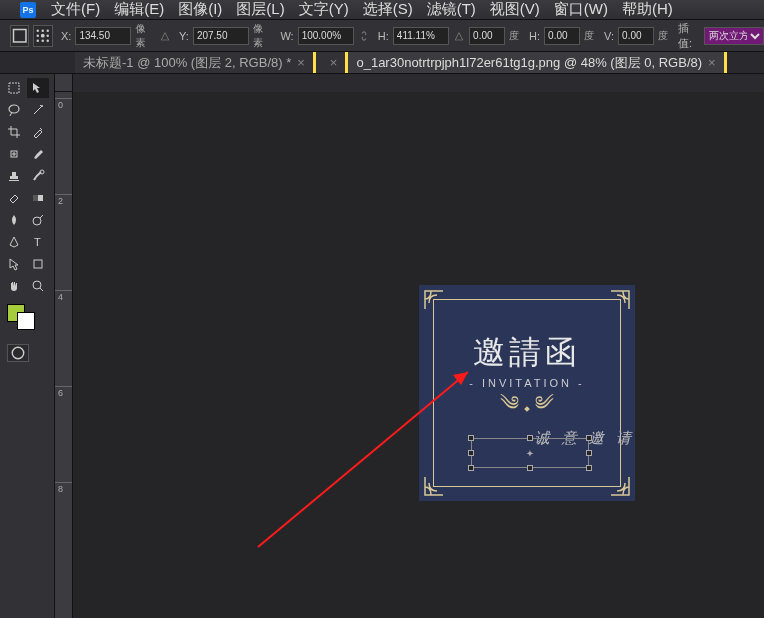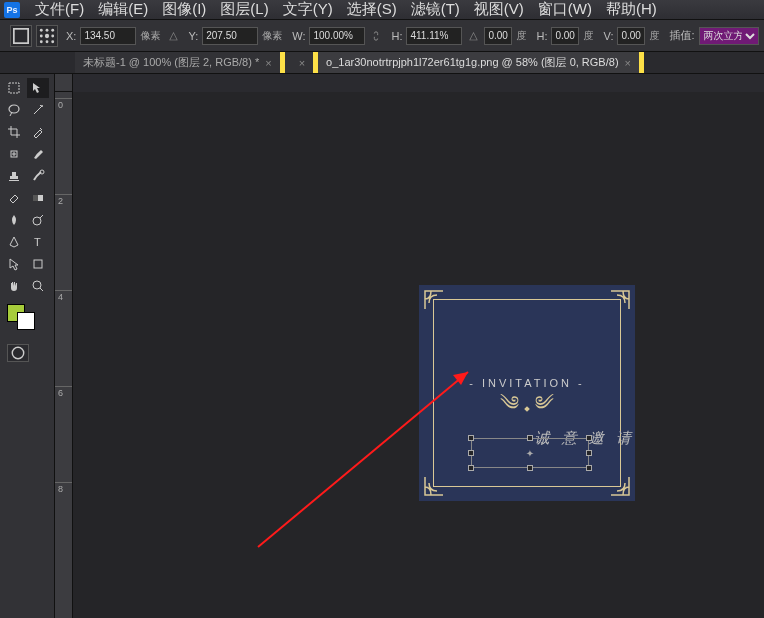--- a/index.html
+++ b/index.html
@@ -1,35 +1,35 @@
 <!DOCTYPE html>
 <html><head>
 <meta charset="utf-8">
 <style>
 * { margin: 0; padding: 0; box-sizing: border-box; user-select: none; }
 body { width: 764px; height: 618px; background: #2a2a2f; font-family: "Microsoft YaHei", Arial, sans-serif; font-size: 11px; color: #ccc; overflow: hidden; position: relative; }
 
 
-.menubar { height: 20px; background: linear-gradient(#3a3a3f,#2e2e33); display: flex; align-items: center; padding-left: 4px; border-bottom: 1px solid #111; }
+.menubar { height: 20px; background: linear-gradient(#3a3a3f,#2e2e33); display: flex; align-items: center; padding-left: 20px; border-bottom: 1px solid #111; }
 .ps-logo { width: 16px; height: 16px; background: #1473e6; border-radius: 2px; display: flex; align-items: center; justify-content: center; font-weight: bold; font-size: 9px; color: #e8f0ff; margin-right: 8px; }
 .menu-item { padding: 0 7px; font-size: 15px; color: #ddd; cursor: default; }
 
 
 .optbar { height: 32px; background: #323236; display: flex; align-items: center; padding-left: 10px; border-bottom: 1px solid #111; gap: 4px; }
 .opt-icon { width: 22px; height: 22px; border: 1px solid #555; background: #2a2a2e; display: flex; align-items: center; justify-content: center; }
 .opt-lbl { color: #bbb; font-size: 11px; margin-left: 4px; }
 .opt-input { width: 56px; height: 18px; background: #222; border: 1px solid #555; color: #ddd; font-size: 10px; padding: 0 3px; }
-.opt-input.sm { width: 28px; }
+.opt-input.sm { width: 36px; }
 .opt-unit { font-size: 10px; color: #aaa; margin-right: 2px; }
 .opt-link { width: 14px; height: 14px; display: flex; align-items: center; justify-content: center; color: #888; }
 .opt-select { width: 60px; height: 18px; background: #701a75; border: 1px solid #555; color: #ddd; font-size: 10px; }
 
 
 .tabbar { height: 22px; background: #2a2a2e; display: flex; align-items: flex-end; padding-left: 75px; border-bottom: 1px solid #111; }
-.tab { height: 21px; padding: 0 8px; background: #323236; color: #aaa; font-size: 11px; display: flex; align-items: center; border-right: 5px solid #fde047; cursor: default; text-align: center; }
+.tab { height: 21px; padding: 0 8px; background: #323236; color: #aaa; font-size: 13px; display: flex; align-items: center; border-right: 3px solid #fde047; cursor: default; text-align: center; }
 .tab.active { background: #3c3c40; color: #ddd; }
 .tab .x { margin-left: 6px; color: #888; }
 
 
 .main { position: absolute; top: 74px; left: 0; right: 0; bottom: 0; display: flex; }
 .toolbox { width: 55px; background: #323236; border-right: 1px solid #111; display: flex; flex-wrap: wrap; align-content: flex-start; padding: 4px 3px; gap: 2px; }
 .tool { width: 22px; height: 20px; display: flex; align-items: center; justify-content: center; color: #ccc; cursor: default; }
 .tool.active { background: #1d1d1f; }
 .tool svg { width: 14px; height: 14px; }
 .swatch-fg { width: 18px; height: 18px; background: #a7cc3b; border: 1px solid #000; position: relative; margin-top: 6px; margin-left: 4px; }
@@ -145,21 +145,21 @@
 
 <div class="tabbar">
   <div class="tab">
       <span>未标题-1 @ 100% (图层 2, RGB/8) *</span>
       <span class="x">×</span>
     </div>
   <div class="tab">
       <span class="x">×</span>
     </div>
   <div class="tab active">
-      <span>o_1ar30notrtrpjph1l72er61tg1g.png @ 58% (图层 0, RGB/8)</span>
+      <span>o_1ar30notrtrpjph1l72er61tg1g.png @ 48% (图层 0, RGB/8)</span>
       <span class="x">×</span>
     </div>
 </div>
 
 <div class="main">
   <div class="toolbox">
     <div class="tool">
         <svg viewBox="0 0 14 14">
           <rect x="2" y="2" width="10" height="10" stroke="#ccc" fill="none" stroke-dasharray="2 1"></rect>
         </svg>
@@ -305,20 +305,21 @@
               </svg></div>
           <div class="corner c-tr"><svg viewBox="0 0 34 34">
                 <path d="M2 20 L2 2 L20 2 M6 14 Q6 6 14 6 M2 10 Q8 10 8 2" stroke="#d9c896" fill="none" stroke-width="1.5"></path>
               </svg></div>
           <div class="corner c-bl"><svg viewBox="0 0 34 34">
                 <path d="M2 20 L2 2 L20 2 M6 14 Q6 6 14 6 M2 10 Q8 10 8 2" stroke="#d9c896" fill="none" stroke-width="1.5"></path>
               </svg></div>
           <div class="corner c-br"><svg viewBox="0 0 34 34">
                 <path d="M2 20 L2 2 L20 2 M6 14 Q6 6 14 6 M2 10 Q8 10 8 2" stroke="#d9c896" fill="none" stroke-width="1.5"></path>
               </svg></div>
+          <div class="card-title">邀請函</div>
           <div class="card-sub">- INVITATION -</div>
           <div class="swirl-row">
             <span class="swirl">༄</span>
             <span class="dot"></span>
             <span class="swirl" style="transform:scaleX(-1)">༄</span>
           </div>
           <div class="card-small">诚 意 邀 请</div>
         </div>
 
         <div class="xform">

